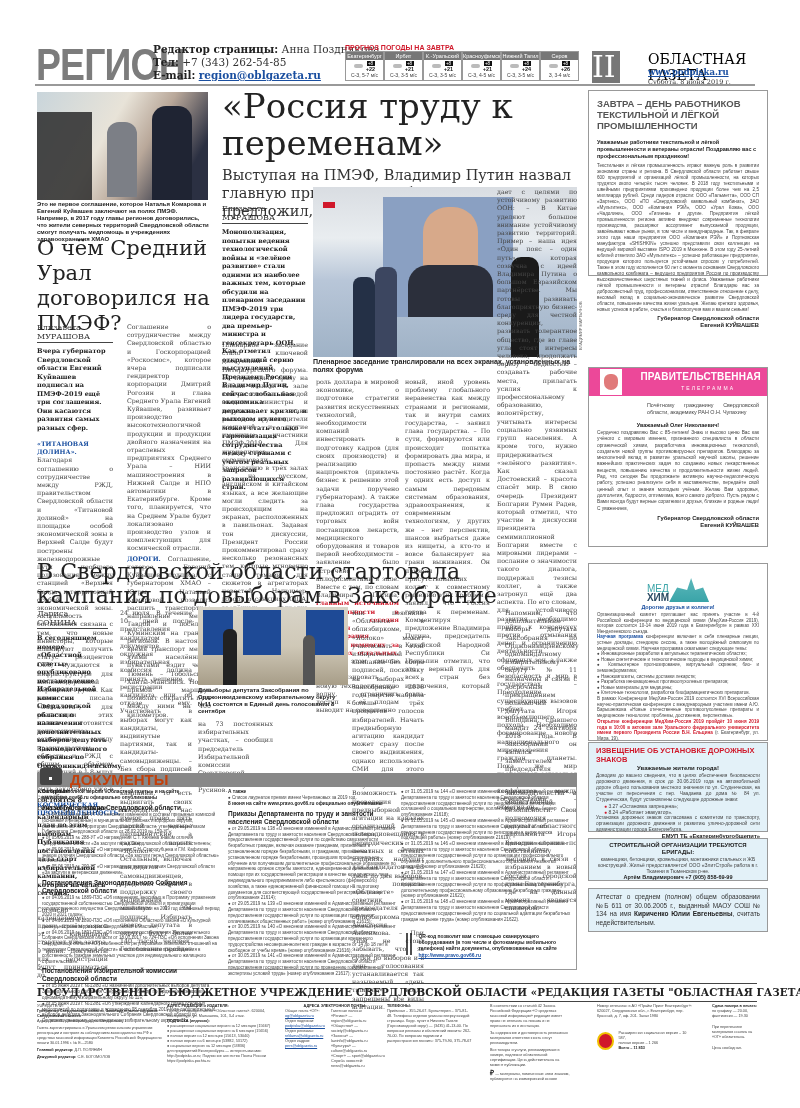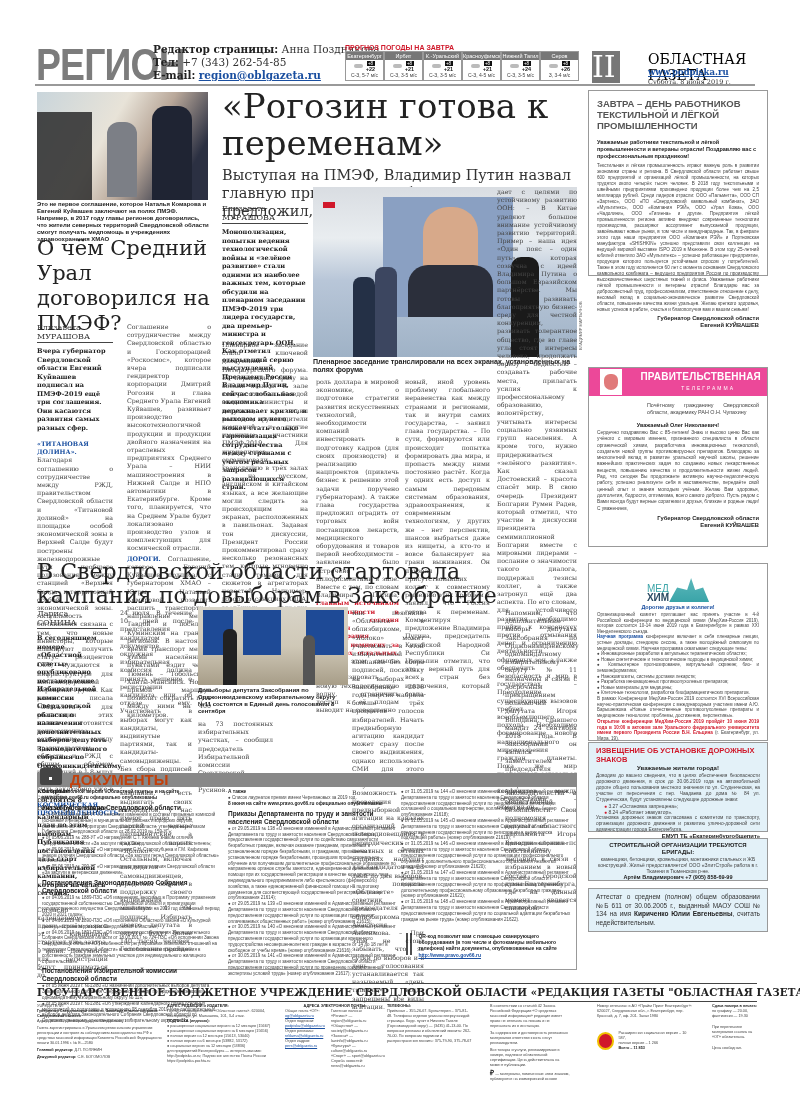--- a/index.html
+++ b/index.html
@@ -178,21 +178,21 @@
   <div class="byline" style="width:76px">Елизавета МУРАШОВА</div>
   <div class="lead" style="margin-top:4px">Вчера губернатор Свердловской области Евгений Куйвашев подписал на ПМЭФ-2019 ещё три соглашения. Они касаются развития самых разных сфер.</div>
   <div class="body" style="margin-top:8px"><span class="accent">«ТИТАНОВАЯ ДОЛИНА».</span> <span>Благодаря соглашению о сотрудничестве между РЖД, правительством Свердловской области и «Титановой долиной» на площадке особой экономической зоны в Верхней Салде будут построены железнодорожные пути необщего пользования между станцией «Верхняя Салда» и территорией особой экономической зоны. Актуальность соглашения связана с тем, что новые инвесторы, которые планируют получить статус резидентов ОЭЗ, нуждаются в инфраструктуре для железнодорожной перевозки грузов. Как ранее писала «Облгазета», для реализации этих планов готовится концессионное соглашение между правительством области и РЖД с общим объёмом инвестиций в 1,8 млрд рублей. Оно может быть заключено уже в сентябре.</span></div>
   <div class="body"><span class="accent">КОСМИЧЕСКАЯ ПРОМЫШЛЕННОСТЬ.</span></div>
 </div>
 <div class="col" style="left:127px;top:323px;width:84px">
   <div class="body">Соглашение о сотрудничестве между Свердловской областью и Госкорпорацией «Роскосмос», которое вчера подписали гендиректор корпорации Дмитрий Рогозин и глава Среднего Урала Евгений Куйвашев, развивает производство высокотехнологичной продукции и продукции двойного назначения на отраслевых предприятиях Среднего Урала – НИИ машиностроения в Нижней Салде и НПО автоматики в Екатеринбурге. Кроме того, планируется, что на Среднем Урале будет локализовано производство узлов и комплектующих для космической отрасли.</div>
   <div class="body" style="margin-top:2px"><span class="accent">ДОРОГИ.</span> <span>Соглашение, которое Евгений Куйвашев подписал с губернатором ХМАО – Югры Натальей Комаровой, позволит расшить транспортное направление между Тавдой и посёлком Куминским на границе регионов. В настоящее время транспорт между этими населёнными пунктами ездит через Тюмень – Тобольск – Ханты-Мансийск. Новый прямой маршрут позволит сократить путь между ними на 400 километров.</span></div>
 </div>
 
-<h1 class="abs h1" id="h-main">«Рогозин готова к переменам»</h1>
+<h1 class="abs h1" id="h-main">«Россия труду к переменам»</h1>
 <div class="abs serif" id="h-sub">Выступая на ПМЭФ, Владимир Путин назвал главную причину нестабильности в мире и предложил, как её устранить</div>
 <div class="col" style="left:222px;top:204px;width:86px">
   <div class="byline" style="width:86px">Елизавета МУРАШОВА</div>
   <div class="lead" style="margin-top:4px">Монополизация, попытки ведения технологической войны и «зелёное развитие» стали одними из наиболее важных тем, которые обсудили на пленарном заседании ПМЭФ-2019 три лидера государств, два премьер-министра и генсекретарь ООН. Как отметил открывший серию выступлений Президент России Владимир Путин, сейчас глобальная экономика переживает кризис, и выходом из него может стать только гармонизация сотрудничества между странами с учётом реальных запросов развивающихся стран.</div>
 </div>
 <div class="abs photo" id="photo2">
   <div style="position:absolute;left:70px;top:10px;width:130px;height:120px;background:#8aa0c2"></div>
   <div style="position:absolute;left:110px;top:20px;width:55px;height:70px;background:#d7a98a;border-radius:25px 25px 10px 10px"></div>
   <div style="position:absolute;left:95px;top:78px;width:85px;height:52px;background:#2b2f3b;border-radius:20px 20px 0 0"></div>
   <div style="position:absolute;left:10px;top:15px;width:12px;height:6px;background:#d0182a"></div>

